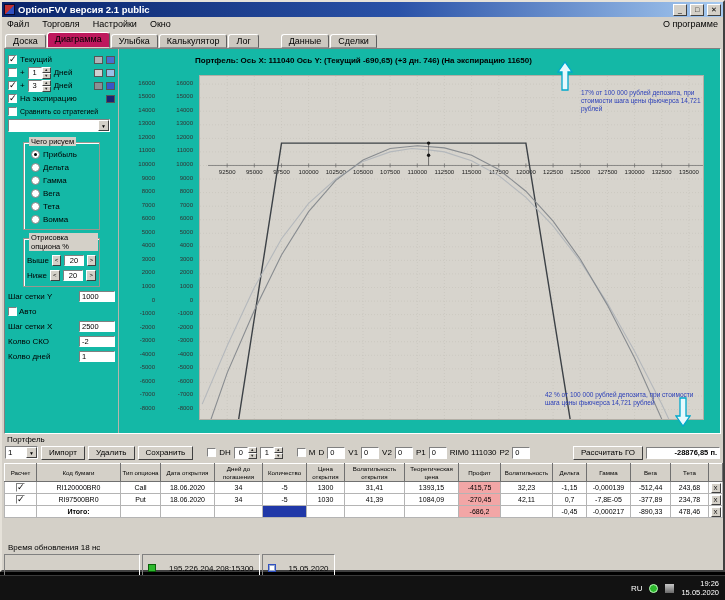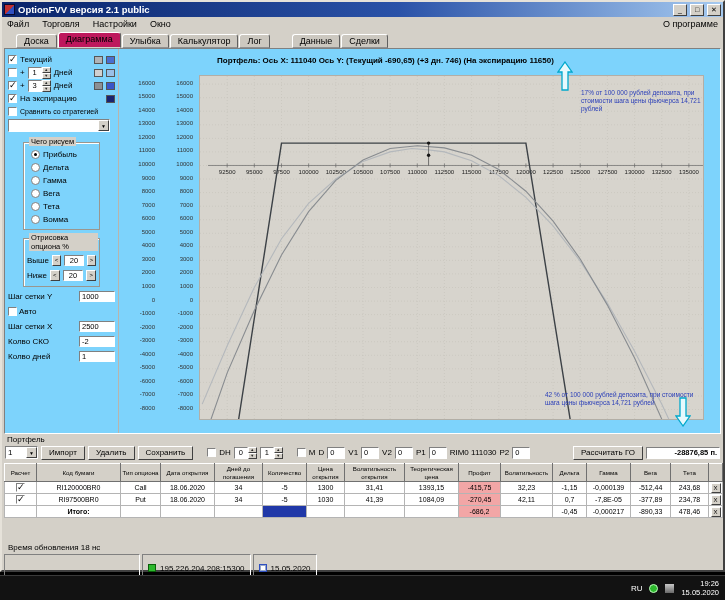--- a/index.html
+++ b/index.html
@@ -17,28 +17,28 @@
   .title { color:#fff; font-size:9.5px; font-weight:bold; flex:1; white-space:nowrap; }
   .tb-btn { width:14px; height:12px; background:#d4d0c8; border:1px solid; border-color:#fff #404040 #404040 #fff;
             font-size:7px; line-height:9px; text-align:center; flex:none; }
 
   
   .menubar { height:14px; flex:none; display:flex; align-items:center; font-size:9px; padding:0 5px; }
   .menu-item { margin-right:13px; }
   .about { margin-left:auto; }
 
   
-  .tabsrow { height:17px; flex:none; display:flex; align-items:flex-end; padding:2px 14px 0;text-align:center; }
+  .tabsrow { height:17px; flex:none; display:flex; align-items:flex-end; padding:2px 3px 0;text-align:center; }
   .tab { font-size:9px; padding:1px 7px 2px; background:#ccc8c0; border:1px solid; border-color:#fff #606060 #909090 #fff;
          border-radius:3px 3px 0 0; margin-right:1px; height:14px; }
   .tab.active { background:#be185d; height:16px; border-bottom-color:#d4d0c8; }
   .tab.gapped { margin-left:21px; }
 
   
-  .main { flex:none; height:386px; display:flex; margin:0 2px; background:#7dd3fc;
+  .main { flex:none; height:386px; display:flex; margin:0 2px; background:#14b8a6;
           border:1px solid; border-color:#808080 #fff #fff #808080; }
   .side { width:114px; flex:none; padding:4px 3px 0 3px; font-size:8px; border-right:1px solid #b8b4ac; overflow:hidden; }
   .srow { display:flex; align-items:center; gap:3px; height:13px; }
   .slab { white-space:nowrap; }
   .cb { width:9px; height:9px; background:#fff; border:1px solid; border-color:#808080 #fff #fff #808080;
         display:inline-block; position:relative; flex:none; }
   .cb.checked::after { content:"✓"; position:absolute; left:0; top:-2px; font-size:9px; color:#000; }
   .sw { width:9px; height:8px; border:1px solid #555; flex:none; }
   .sw.first { margin-left:auto; }
   .rb { width:9px; height:9px; border-radius:50%; background:#fff; border:1px solid #808080; display:inline-block; position:relative; flex:none; }
@@ -58,21 +58,21 @@
   .spin .sval { width:14px; background:#fff; border:1px solid; border-color:#808080 #fff #fff #808080; font-size:7.5px; text-align:center; line-height:10px; }
   .sarr { width:9px; display:flex; flex-direction:column; }
   .sarr div { flex:1; background:#d4d0c8; border:1px solid; border-color:#fff #404040 #404040 #fff; font-size:4px; line-height:4px; text-align:center; color:#222; }
   .arrbtn { width:10px; height:11px; background:#d4d0c8; border:1px solid; border-color:#fff #404040 #404040 #fff;
             font-size:6px; line-height:9px; text-align:center; }
   .pctbox { width:22px; height:11px; background:#fff; border:1px solid; border-color:#808080 #fff #fff #808080;
             font-size:7.5px; text-align:center; line-height:10px; }
 
   
   .chart-area { flex:1; position:relative; }
-  .chart-title { position:absolute; left:98px; top:7px; font-size:8px; font-weight:bold; white-space:nowrap; }
+  .chart-title { position:absolute; left:76px; top:7px; font-size:8px; font-weight:bold; white-space:nowrap; }
   .plot-wrap { position:absolute; left:80px; top:26px; width:505px; height:345px; background:#d7d4cd; border:1px solid #b2aea6; }
   .ycol { position:absolute; top:26px; width:36px; height:345px; }
   .ycol1 { left:2px; } .ycol2 { left:40px; }
   .ylab { position:absolute; right:2px; font-size:6px; color:#333; white-space:nowrap; }
   svg .grid { stroke:#c5c1b9; stroke-width:0.6; stroke-dasharray:1 2; }
   svg .axis { stroke:#6a6a6a; stroke-width:0.7; }
   svg .xlab { font-size:6px; fill:#222; text-anchor:middle; }
   svg .curline { stroke:#444; stroke-width:0.7; }
   .ann { position:absolute; color:#2a3eb8; font-size:6.5px; line-height:1.25; }
   .ann1 { left:462px; top:40px; width:134px; }
@@ -101,21 +101,21 @@
                overflow:hidden; white-space:nowrap; }
   #ptable td.pink { background:#f2a6a6; }
   #ptable td.sel { background:#2038a8; }
   .xbtn { display:inline-block; width:10px; height:10px; font-size:6px; line-height:9px; background:#d4d0c8;
           border:1px solid; border-color:#fff #404040 #404040 #fff; }
 
   .filler { flex:1; }
   .statusline { height:13px; flex:none; display:flex; gap:34px; align-items:center; font-size:8px; padding:0 6px; white-space:nowrap; }
   .bottombar { height:16px; flex:none; display:flex; gap:2px; padding:0 2px 2px; }
   .bpanel { border:1px solid; border-color:#808080 #fff #fff #808080; height:28px; display:flex; align-items:center;
-            gap:4px; padding:0 5px; font-size:8px; white-space:nowrap; }
+            gap:13px; padding:0 5px; font-size:8px; white-space:nowrap; }
   .bpanel.empty { width:136px; }
   .conn-icon { width:8px; height:8px; background:#2db82d; border:1px solid #0a600a; flex:none; }
   .date-icon { width:8px; height:8px; background:#fff; border:1px solid #3050c0; box-shadow:0 0 0 1px #9ac inset; flex:none; }
 
   
   .taskbar { position:absolute; left:0; top:575px; width:725px; height:25px; background:#121212; border-top:1px solid #3a3a3a;
              display:flex; align-items:center; color:#fff; }
   .tray { margin-left:auto; display:flex; align-items:center; gap:7px; padding-right:6px; font-size:8px; }
   .tico { display:inline-block; width:9px; height:9px; flex:none; }
   .tico.green { border-radius:50%; background:#2db82d; border:1px solid #bfffbf; }

